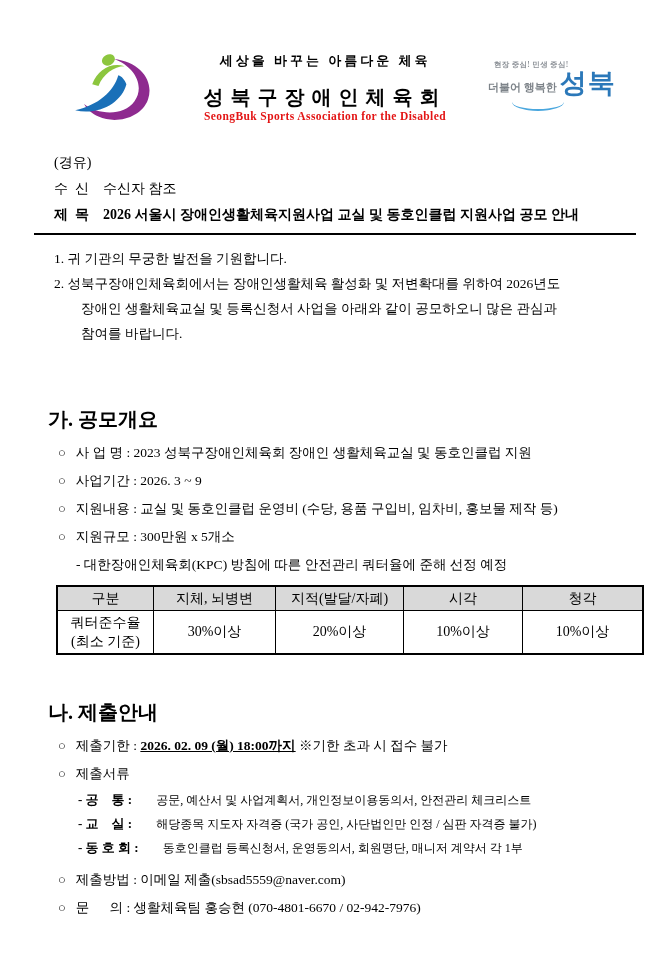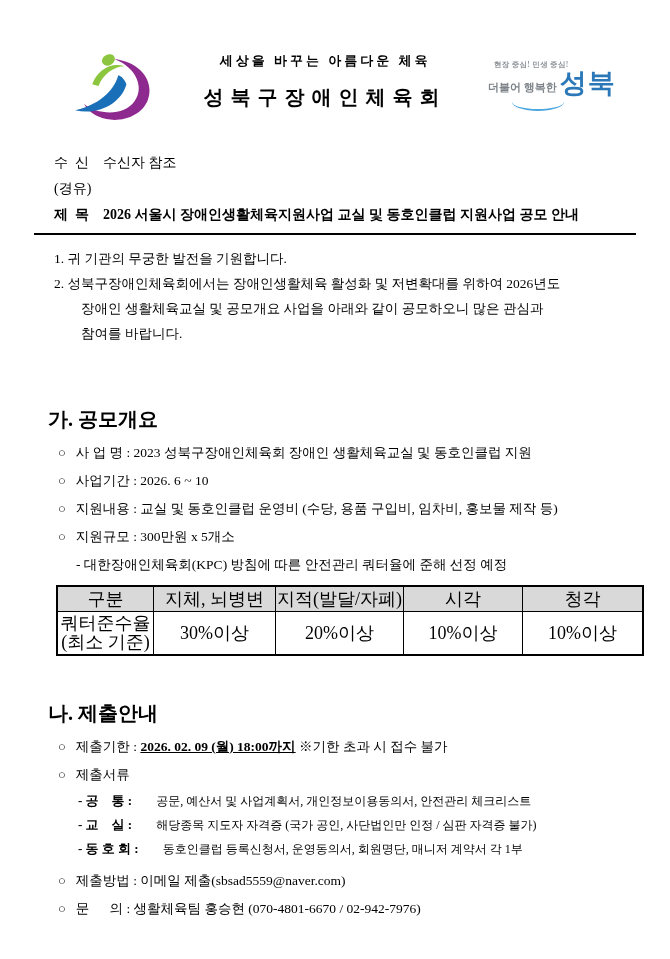--- a/index.html
+++ b/index.html
@@ -42,21 +42,21 @@
   .sec-title{font-size:20px;font-weight:bold;margin:0 0 0 14px;}
   .sec-a-title{margin-top:60px;}
   .sec-b-title{margin-top:44px;}
   .items{margin:6px 0 0 24px;font-size:13.5px;}
   .item{line-height:28px;display:flex;align-items:baseline;}
   .bullet{margin-right:10px;font-size:13px;flex:0 0 auto;}
   .note{margin:2px 0 0 42px;font-size:13.5px;line-height:24px;}
 
   
   .tbl{border-collapse:collapse;margin:8px 0 0 22px;width:580px;table-layout:fixed;
-       border:2px solid #000;font-size:18px;text-align:center;}
+       border:2px solid #000;font-size:14px;text-align:center;}
   .tbl th,.tbl td{border:1px solid #000;padding:0;}
   .tbl thead th{background:#d9d9d9;font-weight:normal;height:23px;}
   .tbl tbody td{height:42px;}
   .col0{width:95px;} .col1{width:121px;} .col2{width:127px;} .col3{width:118px;} .col4{width:119px;}
   .rowlabel div{line-height:19px;}
 
   
   .deadline-value{font-weight:bold;text-decoration:underline;}
   .docs{margin:0 0 0 44px;font-size:12px;}
   .doc-row{line-height:23px;display:flex;align-items:baseline;}
@@ -70,64 +70,65 @@
   <div class="hdr">
     <svg class="logo" viewBox="0 0 100 80" aria-hidden="true">
       <path d="M52,10 C82,13 97,35 90,55 C83,75 55,83 35,74 C28,71 22,66 19,60 C34,72 63,74 75,57 C87,40 75,18 52,10 Z" fill="#8e2a8f"></path>
       <path d="M57,28 C52,46 35,61 9,67 C36,73 61,58 66,38 C64,33 61,29 57,28 Z" fill="#1a70b8"></path>
       <ellipse cx="46" cy="11" rx="7.5" ry="6" transform="rotate(-28 46 11)" fill="#8cc63e"></ellipse>
       <path d="M28,38 C34,22 49,13 64,18 C52,18 40,27 35,40 Z" fill="#8cc63e"></path>
     </svg>
     <div class="hdr-c">
       <div class="slogan" data-bind="header.slogan">세상을 바꾸는 아름다운 체육</div>
       <div class="orgname" data-bind="header.org_name">성북구장애인체육회</div>
+      <div class="orgen" data-bind="header.org_name_en">SeongBuk Sports Association for the Disabled</div>
     </div>
     <div class="brand">
       <div class="brand-tag" data-bind="header.brand.tagline">현장 중심! 민생 중심!</div>
       <div class="brand-row">
         <span class="brand-sub" data-bind="header.brand.subtext">더불어 행복한</span>
         <span class="brand-name" data-bind="header.brand.name">성북</span>
       </div>
       <div class="smile"></div>
     </div>
   </div>
 
   <div class="meta">
     <div class="meta-row">
+      <span data-bind="meta.via">(경유)</span>
+    </div>
+    <div class="meta-row">
       <span class="meta-label" data-bind="meta.recipient_label">수  신</span>
       <span data-bind="meta.recipient">수신자 참조</span>
-    </div>
-    <div class="meta-row">
-      <span data-bind="meta.via">(경유)</span>
     </div>
     <div class="meta-row">
       <span class="meta-label bold" data-bind="meta.subject_label">제  목</span>
       <span class="bold" data-bind="meta.subject">2026 서울시 장애인생활체육지원사업 교실 및 동호인클럽 지원사업 공모 안내</span>
     </div>
   </div>
 
   <div class="rule"></div>
 
   <div class="paras">
     <div class="pline" data-bind="body.para1">1. 귀 기관의 무궁한 발전을 기원합니다.</div>
     <div class="pline" data-bind="body.para2_line1">2. 성북구장애인체육회에서는 장애인생활체육 활성화 및 저변확대를 위하여 2026년도</div>
-    <div class="pline pindent" data-bind="body.para2_line2">장애인 생활체육교실 및 공모개요 사업을 아래와 같이 공모하오니 많은 관심과</div>
+    <div class="pline pindent" data-bind="body.para2_line2">장애인 생활체육교실 및 등록신청서 사업을 아래와 같이 공모하오니 많은 관심과</div>
     <div class="pline pindent" data-bind="body.para2_line3">참여를 바랍니다.</div>
   </div>
 
 
   <div class="sec-title sec-a-title" data-bind="section_a.title">가. 공모개요</div>
   <div class="items">
     <div class="item">
       <span class="bullet" data-bind="glyphs.circle_bullet">○</span>
       <span data-bind="section_a.items.0">사 업 명 : 2023 성북구장애인체육회 장애인 생활체육교실 및 동호인클럽 지원</span>
     </div>
     <div class="item">
       <span class="bullet" data-bind="glyphs.circle_bullet">○</span>
-      <span data-bind="section_a.items.1">사업기간 : 2026. 6 ~ 10</span>
+      <span data-bind="section_a.items.1">사업기간 : 2026. 3 ~ 9</span>
     </div>
     <div class="item">
       <span class="bullet" data-bind="glyphs.circle_bullet">○</span>
       <span data-bind="section_a.items.2">지원내용 : 교실 및 동호인클럽 운영비 (수당, 용품 구입비, 임차비, 홍보물 제작 등)</span>
     </div>
     <div class="item">
       <span class="bullet" data-bind="glyphs.circle_bullet">○</span>
       <span data-bind="section_a.items.3">지원규모 : 300만원 x 5개소</span>
     </div>
   </div>

